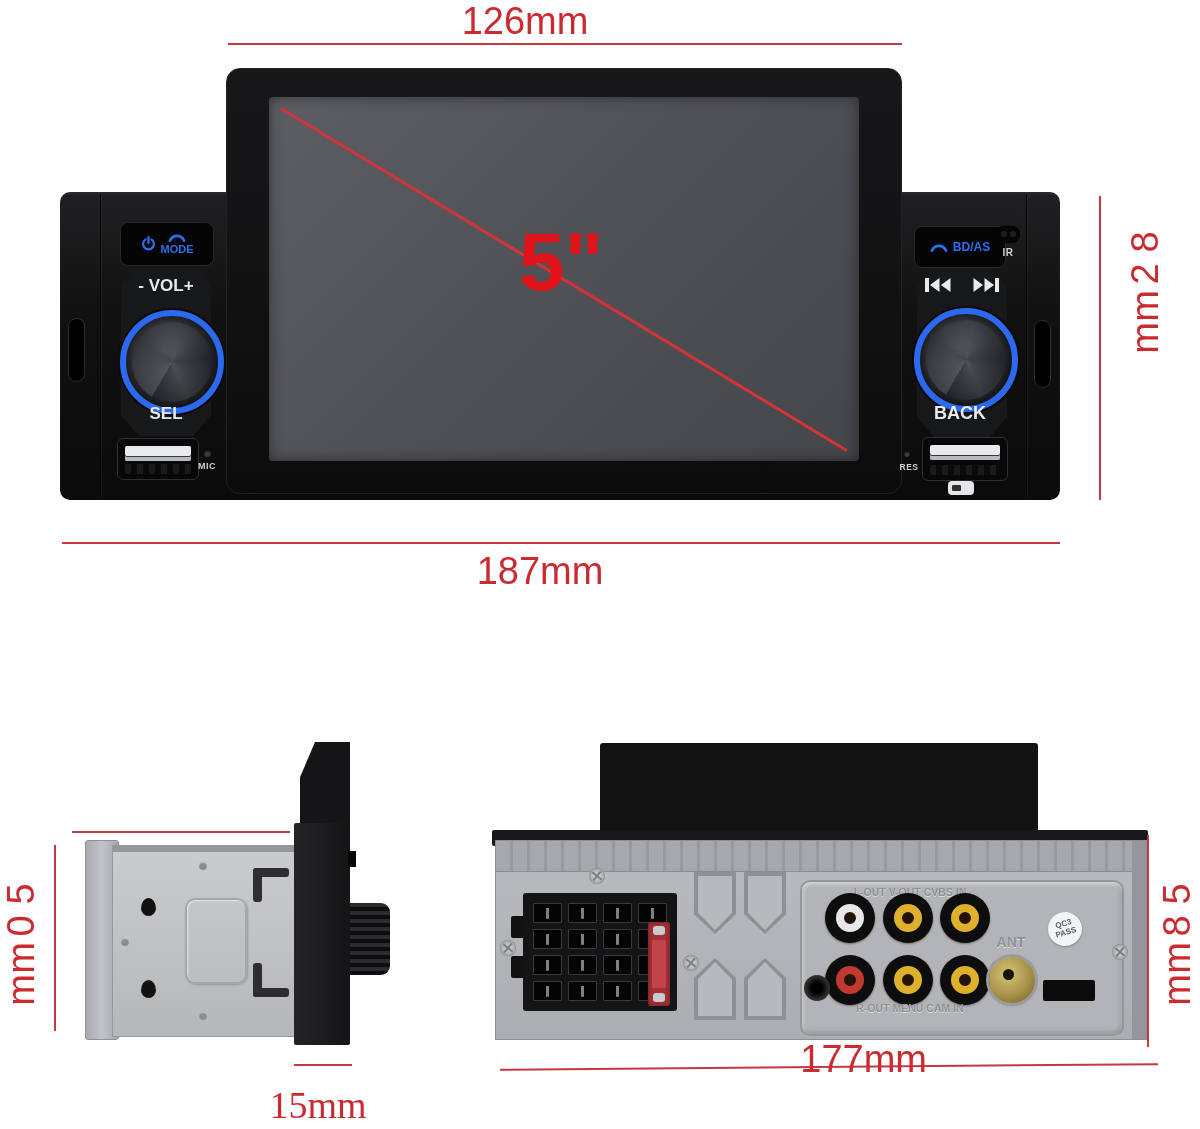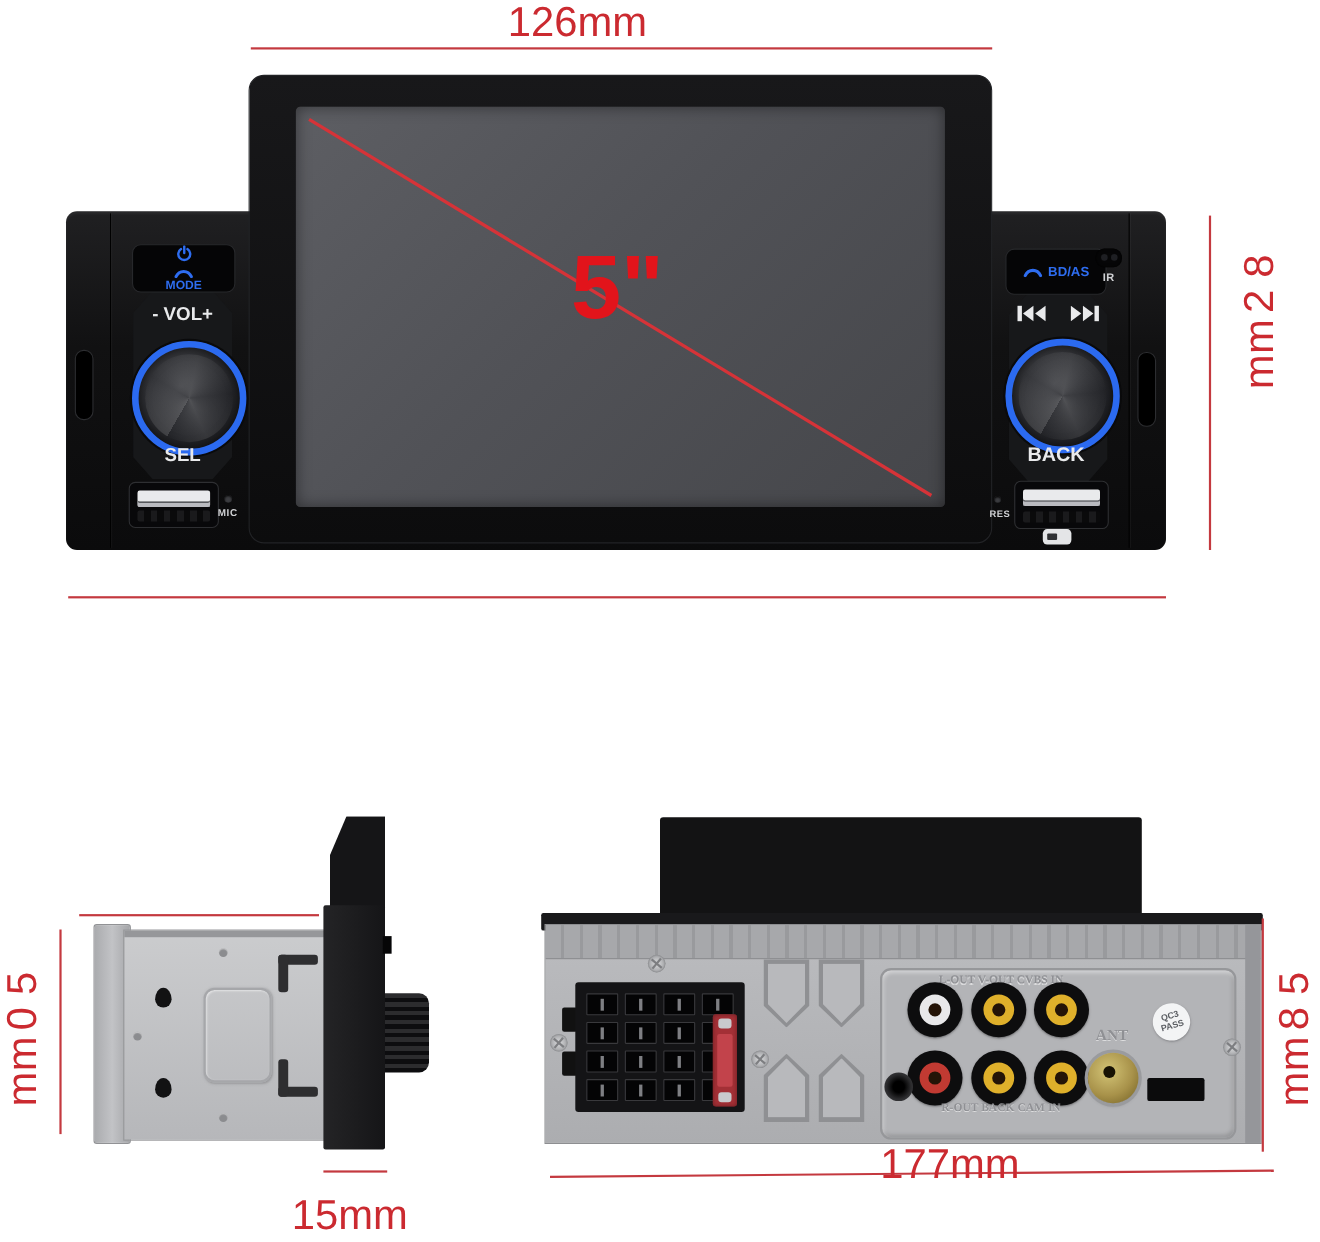--- a/index.html
+++ b/index.html
@@ -79,21 +79,21 @@
   .fuse{position:absolute;left:648px;top:922px;width:22px;height:84px;background:#a33036;border-radius:3px;box-shadow:inset 0 0 4px #6c1d22;}
   .fuse::before,.fuse::after{content:"";position:absolute;left:5px;width:12px;height:9px;background:#c9cacd;border-radius:3px;}
   .fuse::before{top:4px;} .fuse::after{bottom:4px;}
   .fuse .window{position:absolute;left:4px;top:18px;width:14px;height:48px;background:#c2434b;border-radius:2px;}
   .stamp-out{position:absolute;width:42px;height:62px;background:#8f9093;}
   .stamp-in{position:absolute;inset:4px;background:#b8b9bc;}
   .clip-down{clip-path:polygon(0 0,100% 0,100% 68%,50% 100%,0 68%);}
   .clip-up{clip-path:polygon(50% 0,100% 32%,100% 100%,0 100%,0 32%);}
   .recess{position:absolute;left:800px;top:880px;width:320px;height:152px;background:#b3b4b7;border:2px solid #96979a;
           border-radius:10px;box-shadow:inset 1px 2px 4px rgba(255,255,255,.5), inset -1px -2px 4px rgba(90,90,92,.4);}
-  .emboss{position:absolute;color:#8f9094;font-weight:bold;text-shadow:0 1px 0 rgba(255,255,255,.55);text-align:center;font-family:Liberation Serif, serif;}
+  .emboss{position:absolute;color:#8f9094;font-weight:bold;text-shadow:0 1px 0 rgba(255,255,255,.55);text-align:center;}
   .rca{position:absolute;width:50px;height:50px;border-radius:50%;background:#0d0d0e;display:flex;align-items:center;justify-content:center;
        box-shadow:0 1px 2px rgba(60,60,62,.6);}
   .rca span{display:block;width:28px;height:28px;border-radius:50%;background:#241407;box-sizing:border-box;}
   .rca.white span{border:8px solid #e8e8ea;}
   .rca.yellow span{border:8px solid #dfb02b;}
   .rca.red span{border:8px solid #c13a32;}
   .aux{position:absolute;left:804px;top:975px;width:26px;height:26px;border-radius:50%;background:radial-gradient(#000 28%,#2a2a2c 60%,#4a4b4e);}
   .ant{position:absolute;left:989px;top:957px;width:46px;height:46px;border-radius:50%;
        background:radial-gradient(circle at 40% 36%,#d3c476,#a8924a 55%,#6f5d22);box-shadow:0 0 0 3px #9a9b9e, 0 2px 3px rgba(80,80,82,.7);}
   .ant::after{content:"";position:absolute;left:14px;top:12px;width:11px;height:11px;border-radius:50%;background:#171204;}
@@ -122,21 +122,21 @@
   </div>
 
   <div class="screen-assembly">
     <div class="screen">
       <div class="diag"></div>
       <div class="screen-size">5"</div>
     </div>
   </div>
 
   <div class="pod" style="left:121px;top:264px;"></div>
-  <div class="panel-btn" style="left:120px;top:222px;width:92px;height:42px;font-size:11px;flex-direction:column;">
+  <div class="panel-btn" style="left:120px;top:222px;width:92px;height:42px;font-size:11px;">
     <span>
       <svg width="15" height="16" viewBox="0 0 15 16">
           <path d="M7.5 1v6" stroke="#2e6df0" stroke-width="2.2" stroke-linecap="round" fill="none"></path>
           <path d="M4.6 3.4a5.4 5.4 0 1 0 5.8 0" stroke="#2e6df0" stroke-width="2.2" stroke-linecap="round" fill="none"></path>
         </svg>
     </span>
     <span style="display:flex;flex-direction:column;align-items:center;gap:1px;">
       <span>
         <svg width="18" height="9" viewBox="0 0 18 9">
             <path d="M2 7.5C5 1.2 13 1.2 16 7.5" stroke="#2e6df0" stroke-width="2.8" stroke-linecap="round" fill="none"></path>
@@ -194,20 +194,21 @@
 
   <div class="dim-line-v" style="left:1099px;top:196px;height:304px;"></div>
   <div class="vlabel" style="left:1124px;top:226px;">
       <span class="vchar">8</span>
       <span class="vchar">2</span>
       <span class="vchar">m</span>
       <span class="vchar">m</span>
     </div>
 
   <div class="dim-line-h" style="left:62px;top:542px;width:998px;"></div>
+  <div class="dim-label" style="left:415px;top:552px;width:250px;">187mm</div>
 
   <div class="dim-line-h" style="left:72px;top:831px;width:218px;"></div>
   <div class="dim-line-v" style="left:54px;top:845px;height:186px;"></div>
   <div class="vlabel" style="left:0px;top:878px;">
       <span class="vchar">5</span>
       <span class="vchar">0</span>
       <span class="vchar">m</span>
       <span class="vchar">m</span>
     </div>
 
@@ -224,21 +225,21 @@
     <div class="dot-screw" style="left:86px;top:16px;"></div>
     <div class="dot-screw" style="left:86px;top:166px;"></div>
     <div class="dot-screw" style="left:8px;top:92px;"></div>
   </div>
   <div class="side-tab"></div>
   <div class="side-slab"></div>
   <div class="slab-notch"></div>
   <div class="side-knob"></div>
 
   <div class="dim-line-h" style="left:294px;top:1064px;width:58px;"></div>
-  <div class="dim-label" style="left:218px;top:1086px;width:200px;">15mm</div>
+  <div class="dim-label" style="left:218px;top:1086px;width:200px;font-family:Liberation Serif, serif;">15mm</div>
 
   <div class="back-panel"></div>
   <div class="chassis-lip"></div>
   <div class="chassis">
     <div class="rail"></div>
     <div class="right-cap"></div>
   </div>
 
   <div class="iso-wing" style="left:511px;top:916px;"></div>
   <div class="iso-wing" style="left:511px;top:956px;"></div>
@@ -292,21 +293,21 @@
   <div class="rca red" style="left:825px;top:955px;">
       <span></span>
     </div>
   <div class="rca yellow" style="left:883px;top:955px;">
       <span></span>
     </div>
   <div class="rca yellow" style="left:940px;top:955px;">
       <span></span>
     </div>
 
-  <div class="emboss" style="left:835px;top:1002px;width:150px;font-size:10.5px;">R-OUT BACK CAM IN</div>
+  <div class="emboss" style="left:835px;top:1002px;width:150px;font-size:10.5px;">R-OUT MENU CAM IN</div>
   <div class="aux"></div>
   <div class="emboss" style="left:985px;top:934px;width:52px;font-size:14px;">ANT</div>
   <div class="ant"></div>
   <div class="qc">
     <span>QC3</span>
     <span>PASS</span>
   </div>
   <div class="blk-slot"></div>
 
   <div class="screw" style="left:589px;top:868px;"></div>

